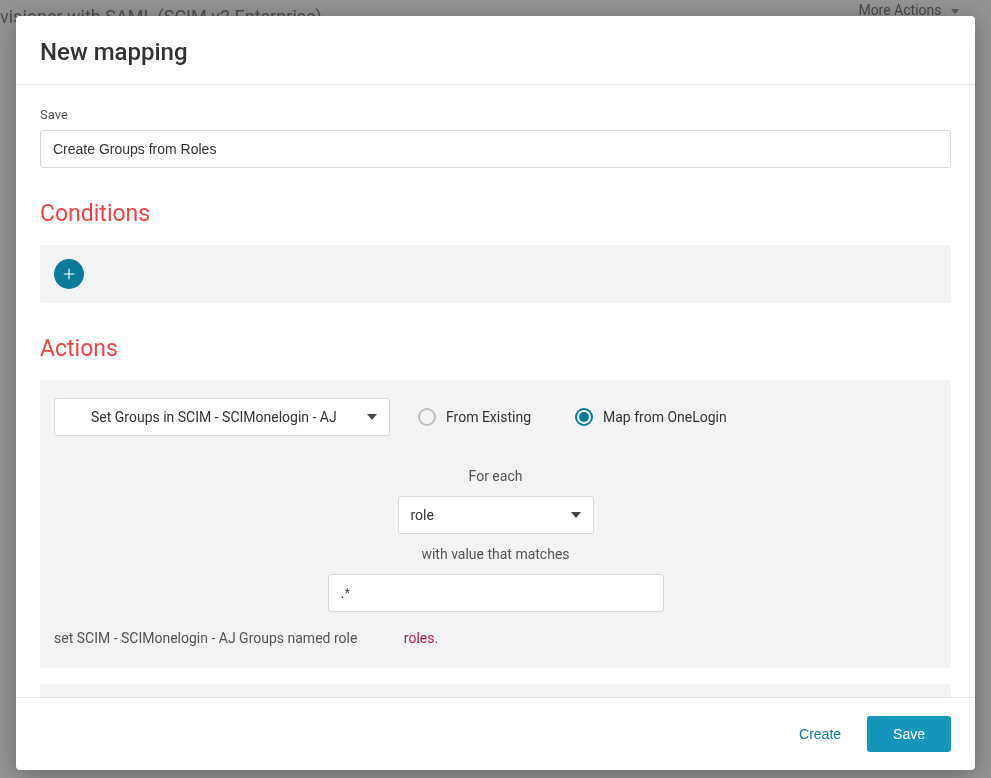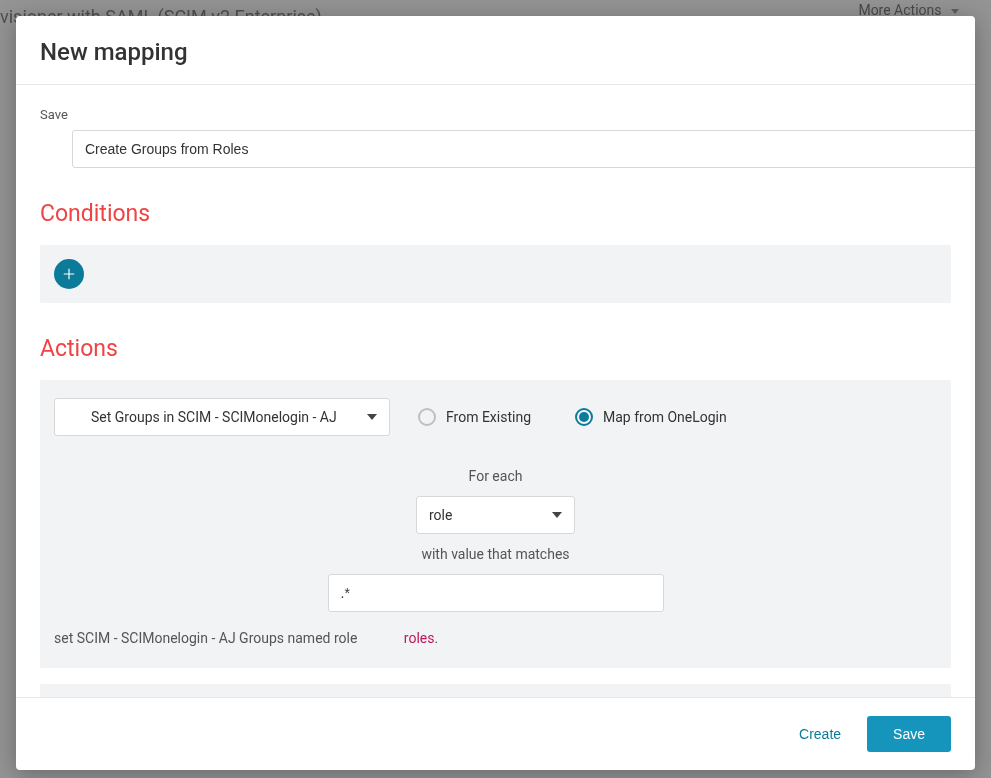--- a/index.html
+++ b/index.html
@@ -81,21 +81,20 @@
   }
   .text-input {
     width: 100%;
     height: 38px;
     border: 1px solid #d8d8d8;
     border-radius: 3px;
     padding: 8px 12px;
     font-size: 14px;
     color: #333;
     outline: none;
-    margin-left: 32px;
   }
   .section-title {
     font-size: 23px;
     font-weight: 400;
     color: #ef4444;
     margin-top: 32px;
     margin-bottom: 18px;
   }
   .help-text {
     font-size: 13px;
@@ -135,21 +134,21 @@
     border-radius: 3px;
     height: 38px;
     display: flex;
     align-items: center;
     padding: 0 34px 0 12px;
     font-size: 14px;
     color: #333;
     cursor: pointer;
   }
   .select.wide { width: 336px; padding-left: 36px; }
-  .select.mid { width: 159px; }
+  .select.mid { width: 196px; }
   .select .caret {
     position: absolute;
     right: 12px;
     width: 0; height: 0;
     border-left: 5px solid transparent;
     border-right: 5px solid transparent;
     border-top: 6px solid #444;
   }
   .radio-group {
     display: flex;

